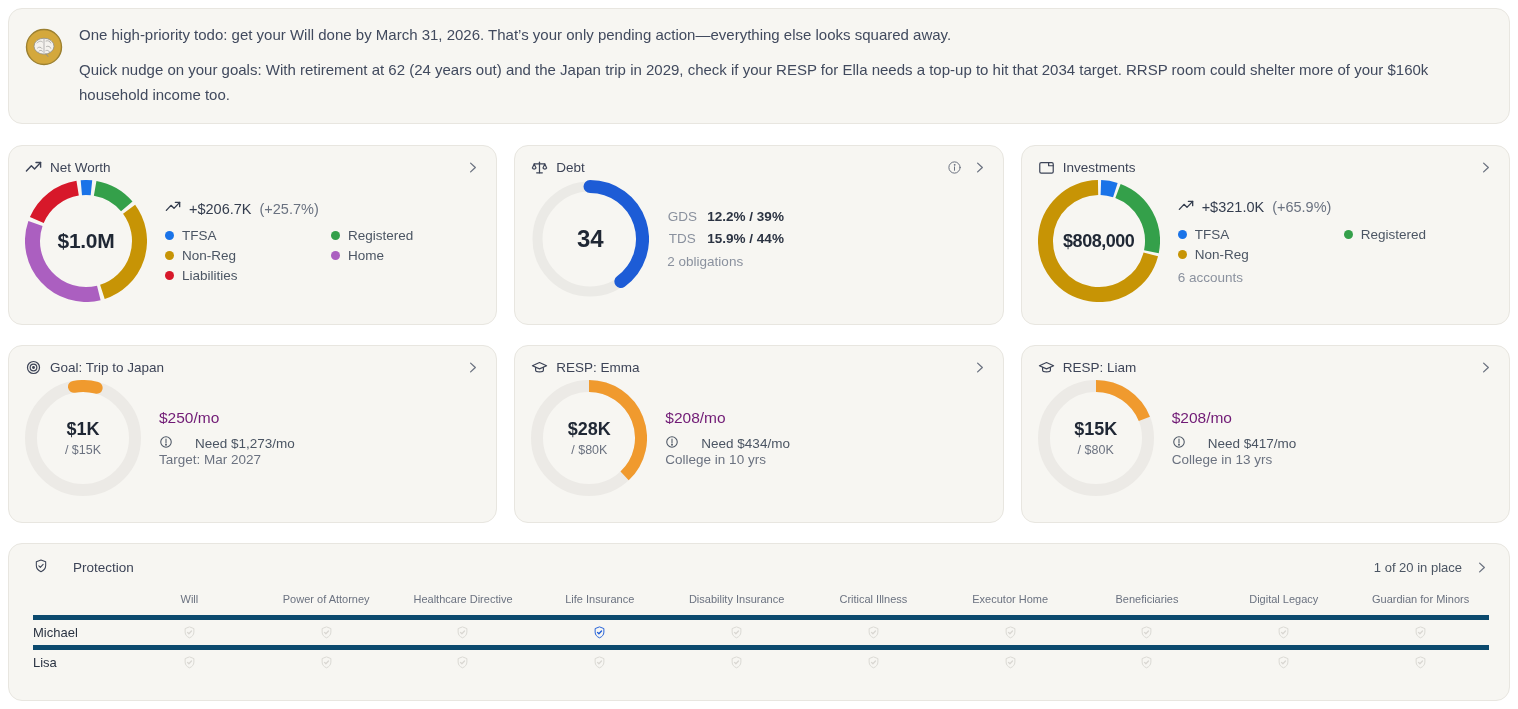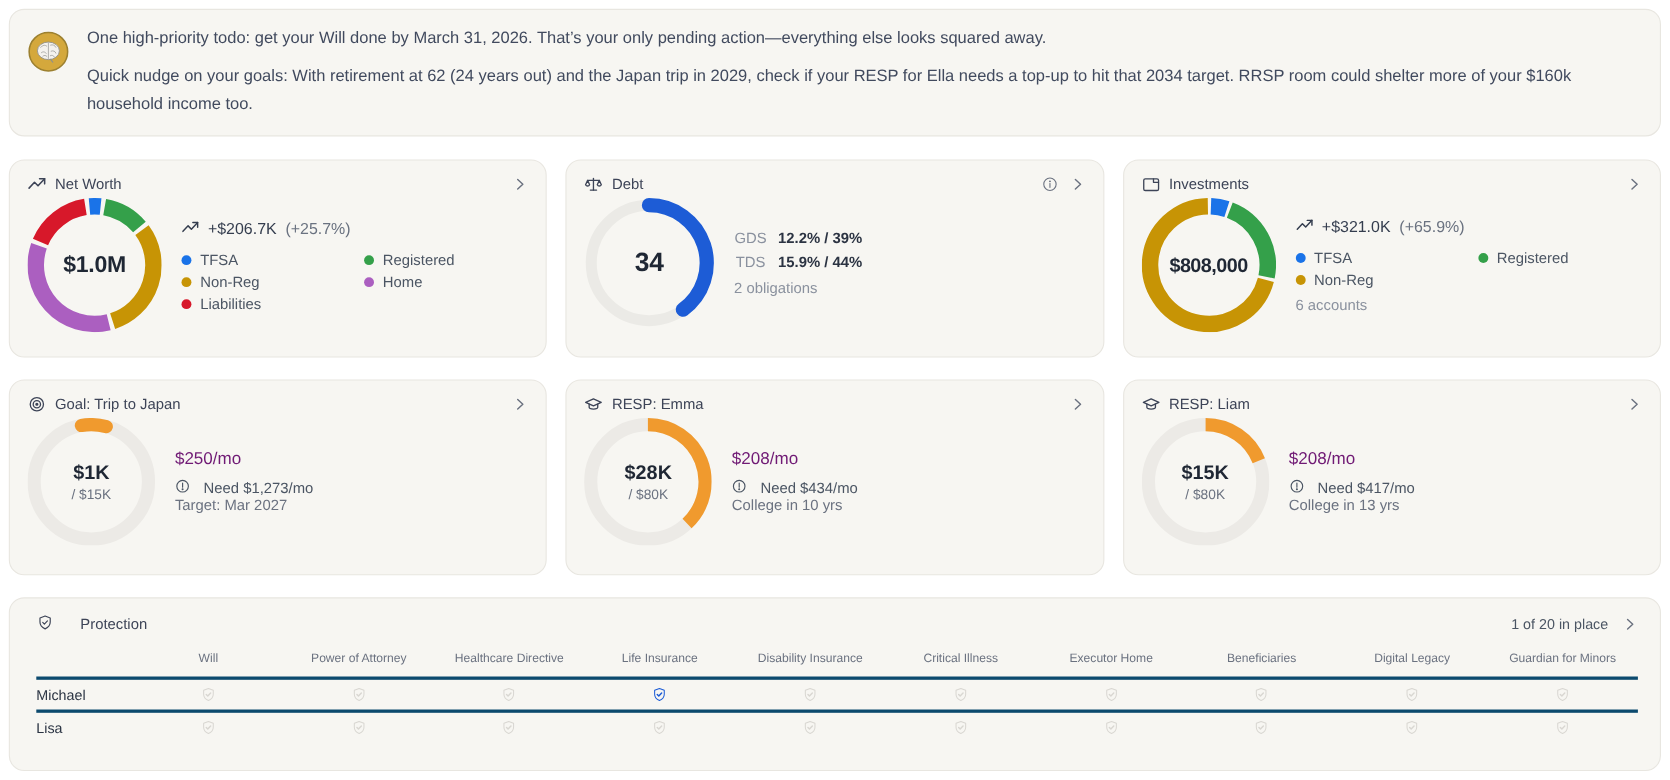--- a/index.html
+++ b/index.html
@@ -65,33 +65,33 @@
   .legend-grid { display:grid; grid-template-columns:158px auto; column-gap:8px; row-gap:5px; }
   .legend-item { display:flex; align-items:center; gap:8px; font-size:13.5px; color:#4b5563; }
   .legend-dot { width:9px; height:9px; border-radius:50%; flex:0 0 9px; }
   .muted-note { font-size:13.5px; color:#8a919e; margin-top:8px; }
 
   .metric-row { display:flex; align-items:baseline; gap:10px; font-size:13.5px; margin-bottom:7px;text-align:center; }
   .metric-label { color:#8a919e; width:30px; }
   .metric-value { color:#2b3342; font-weight:bold; }
 
   .goal-line1 { font-size:15.5px; color:#701a75; margin-bottom:8px; }
-  .goal-need  { display:flex; align-items:center; gap:12px; font-size:13.5px; color:#4b5563; margin-bottom:0; }
+  .goal-need  { display:flex; align-items:center; gap:22px; font-size:13.5px; color:#4b5563; margin-bottom:0; }
   .goal-meta  { font-size:13.5px; color:#6b7280; }
 
   
   .protection { height:158px; padding:14px 20px 10px 24px; margin-bottom:0; }
   .prot-head { display:flex; align-items:center; gap:24px; font-size:13.5px; color:#3d4457; }
   .prot-summary { margin-left:auto; display:flex; align-items:center; gap:12px; font-size:13px; color:#4b5563; }
   .prot-table { margin-top:16px; }
   .prot-cols { display:flex; align-items:center; }
   .prot-name-col { flex:0 0 88px; }
   .prot-cell { flex:1; text-align:center; }
   .prot-header-row .prot-cell { font-size:11px; color:#6b7280; padding-bottom:10px; }
-  .prot-row { display:flex; align-items:center; height:30px; border-top:3px solid #0c4a6e; }
+  .prot-row { display:flex; align-items:center; height:30px; border-top:5px solid #0c4a6e; }
   .prot-row-name { flex:0 0 88px; font-size:13px; color:#2a3342; }
   .shield-cell { flex:1; display:flex; justify-content:center; align-items:center; color:#d9d7d2; cursor:pointer; }
   .shield-cell svg { display:block; }
 </style>
 </head>
 <body>
 
 <svg width="0" height="0" style="position:absolute">
   <defs>
     <g id="i-trend" fill="none" stroke="currentColor" stroke-width="2" stroke-linecap="round" stroke-linejoin="round">

